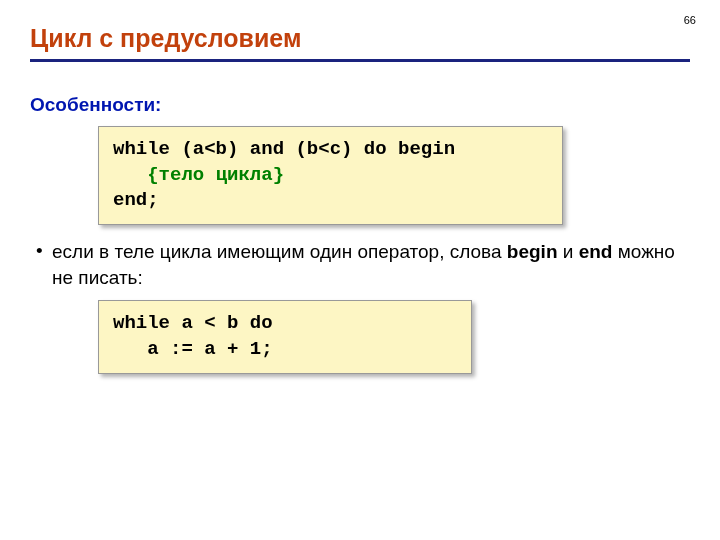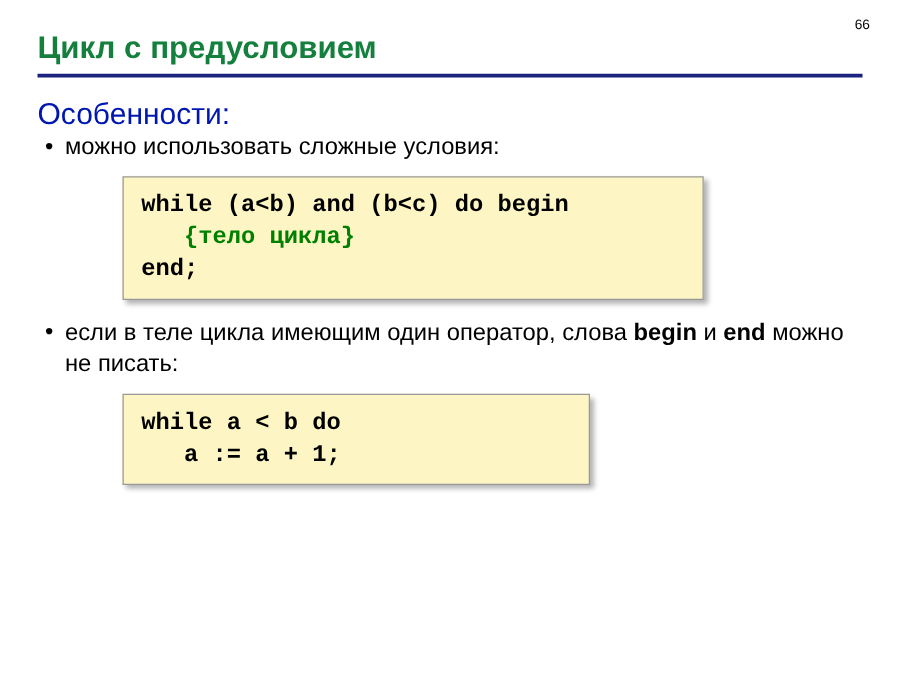--- a/index.html
+++ b/index.html
@@ -15,30 +15,30 @@
   .page-number {
     position: absolute;
     top: 14px;
     right: 24px;
     font-size: 11px;
     color: #000;
   }
   .title {
     font-size: 25px;
     font-weight: bold;
-    color: #15803d;
+    color: #c2410c;
     padding-bottom: 6px;
     border-bottom: 3px solid #1a237e;
-    margin-bottom: 16px;
+    margin-bottom: 32px;
   }
   .section-label {
     color: #0016b0;
-    font-size: 24px;
-    font-weight: normal;
-    margin-bottom: 0;
+    font-size: 19px;
+    font-weight: bold;
+    margin-bottom: 10px;
   }
   ul.bullets {
     list-style: none;
     padding-left: 22px;
   }
   ul.bullets > li {
     position: relative;
     font-size: 19px;
     line-height: 1.3;
     margin-bottom: 6px;
@@ -75,21 +75,20 @@
 </head>
 <body>
 
 <div class="page-number">66</div>
 
 <h1 class="title">Цикл с предусловием</h1>
 
 <div class="section-label">Особенности:</div>
 
 <ul class="bullets">
-  <li>можно использовать сложные условия:</li>
 </ul>
 
 <div class="codebox"><span>while (a&lt;b) and (b&lt;c) do begin</span>
 <span>   </span><span class="comment">{тело цикла}</span>
 <span>end;</span></div>
 
 <ul class="bullets">
   <li>
     <span class="bullet3-text">
       <span>если в теле цикла имеющим один оператор, слова </span><span class="inline-mono">begin</span><span> и </span><span class="inline-mono">end</span><span> можно не писать:</span>

